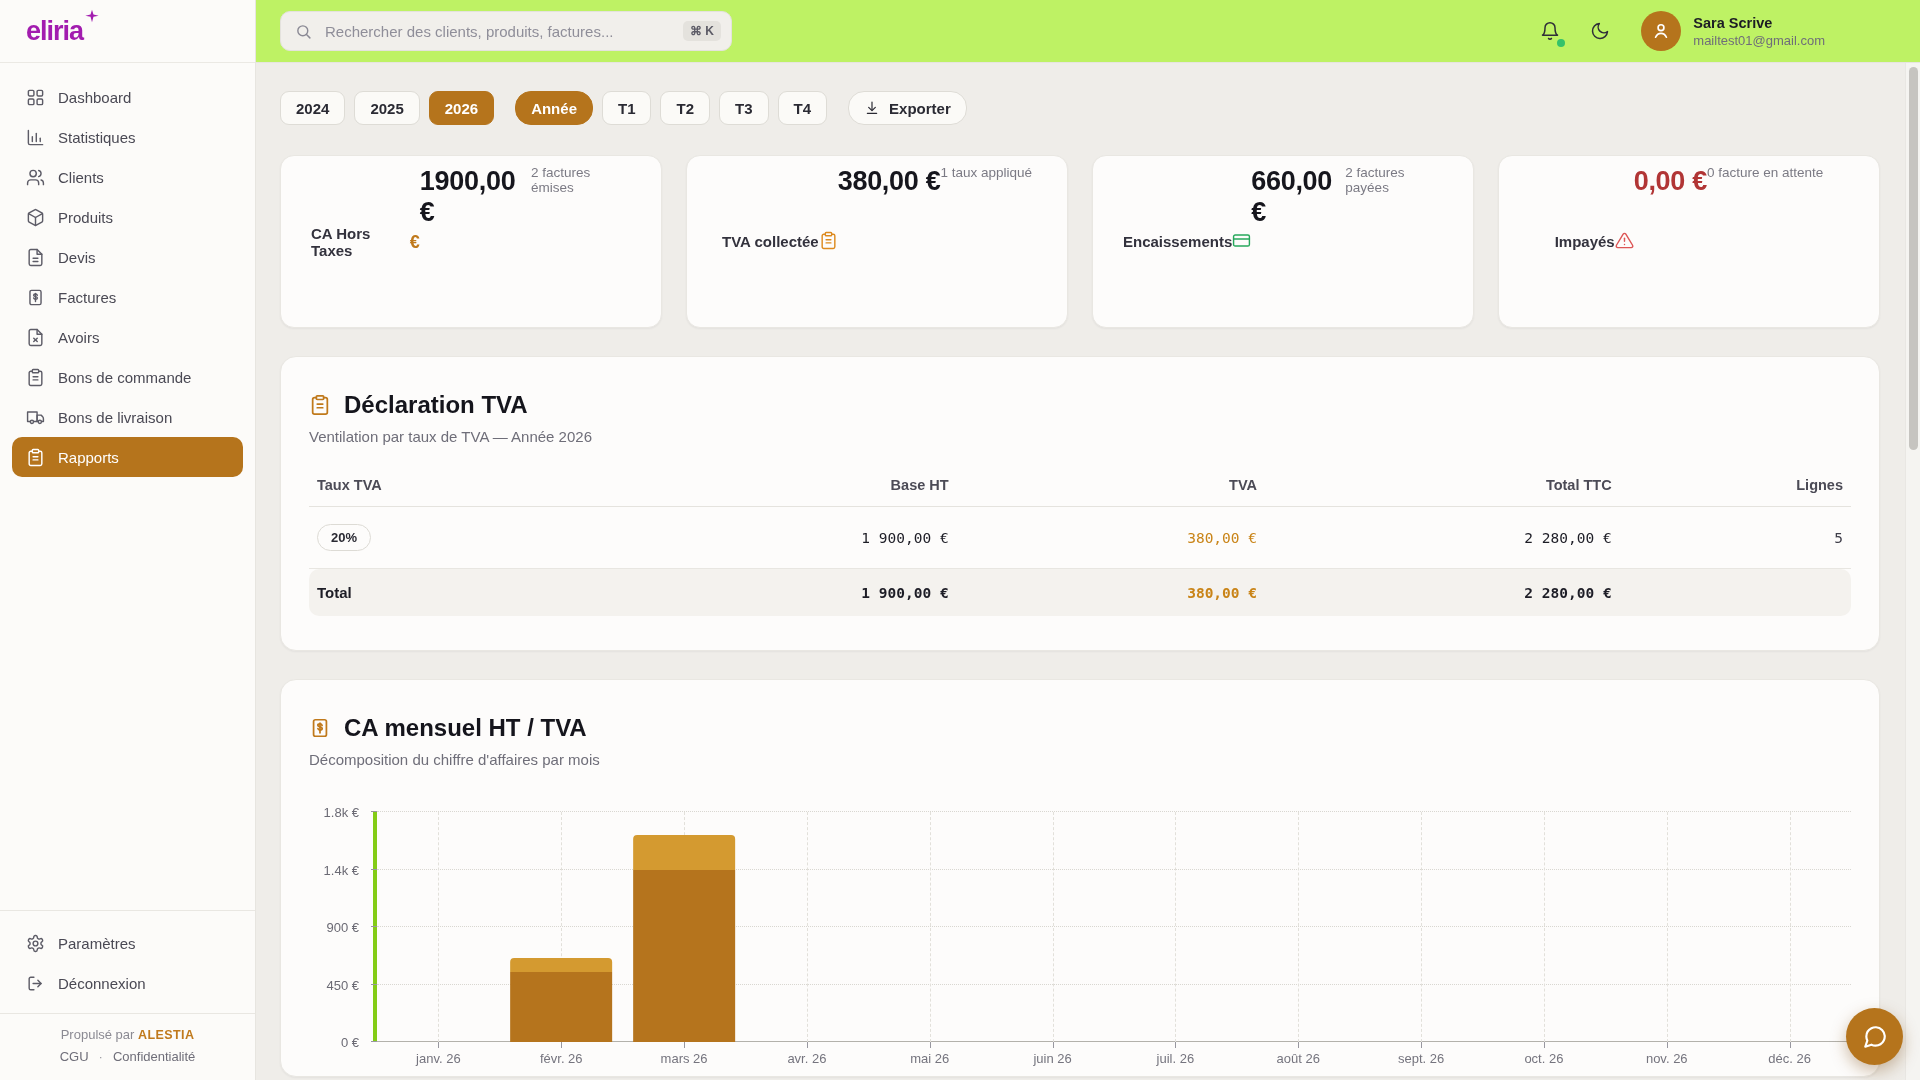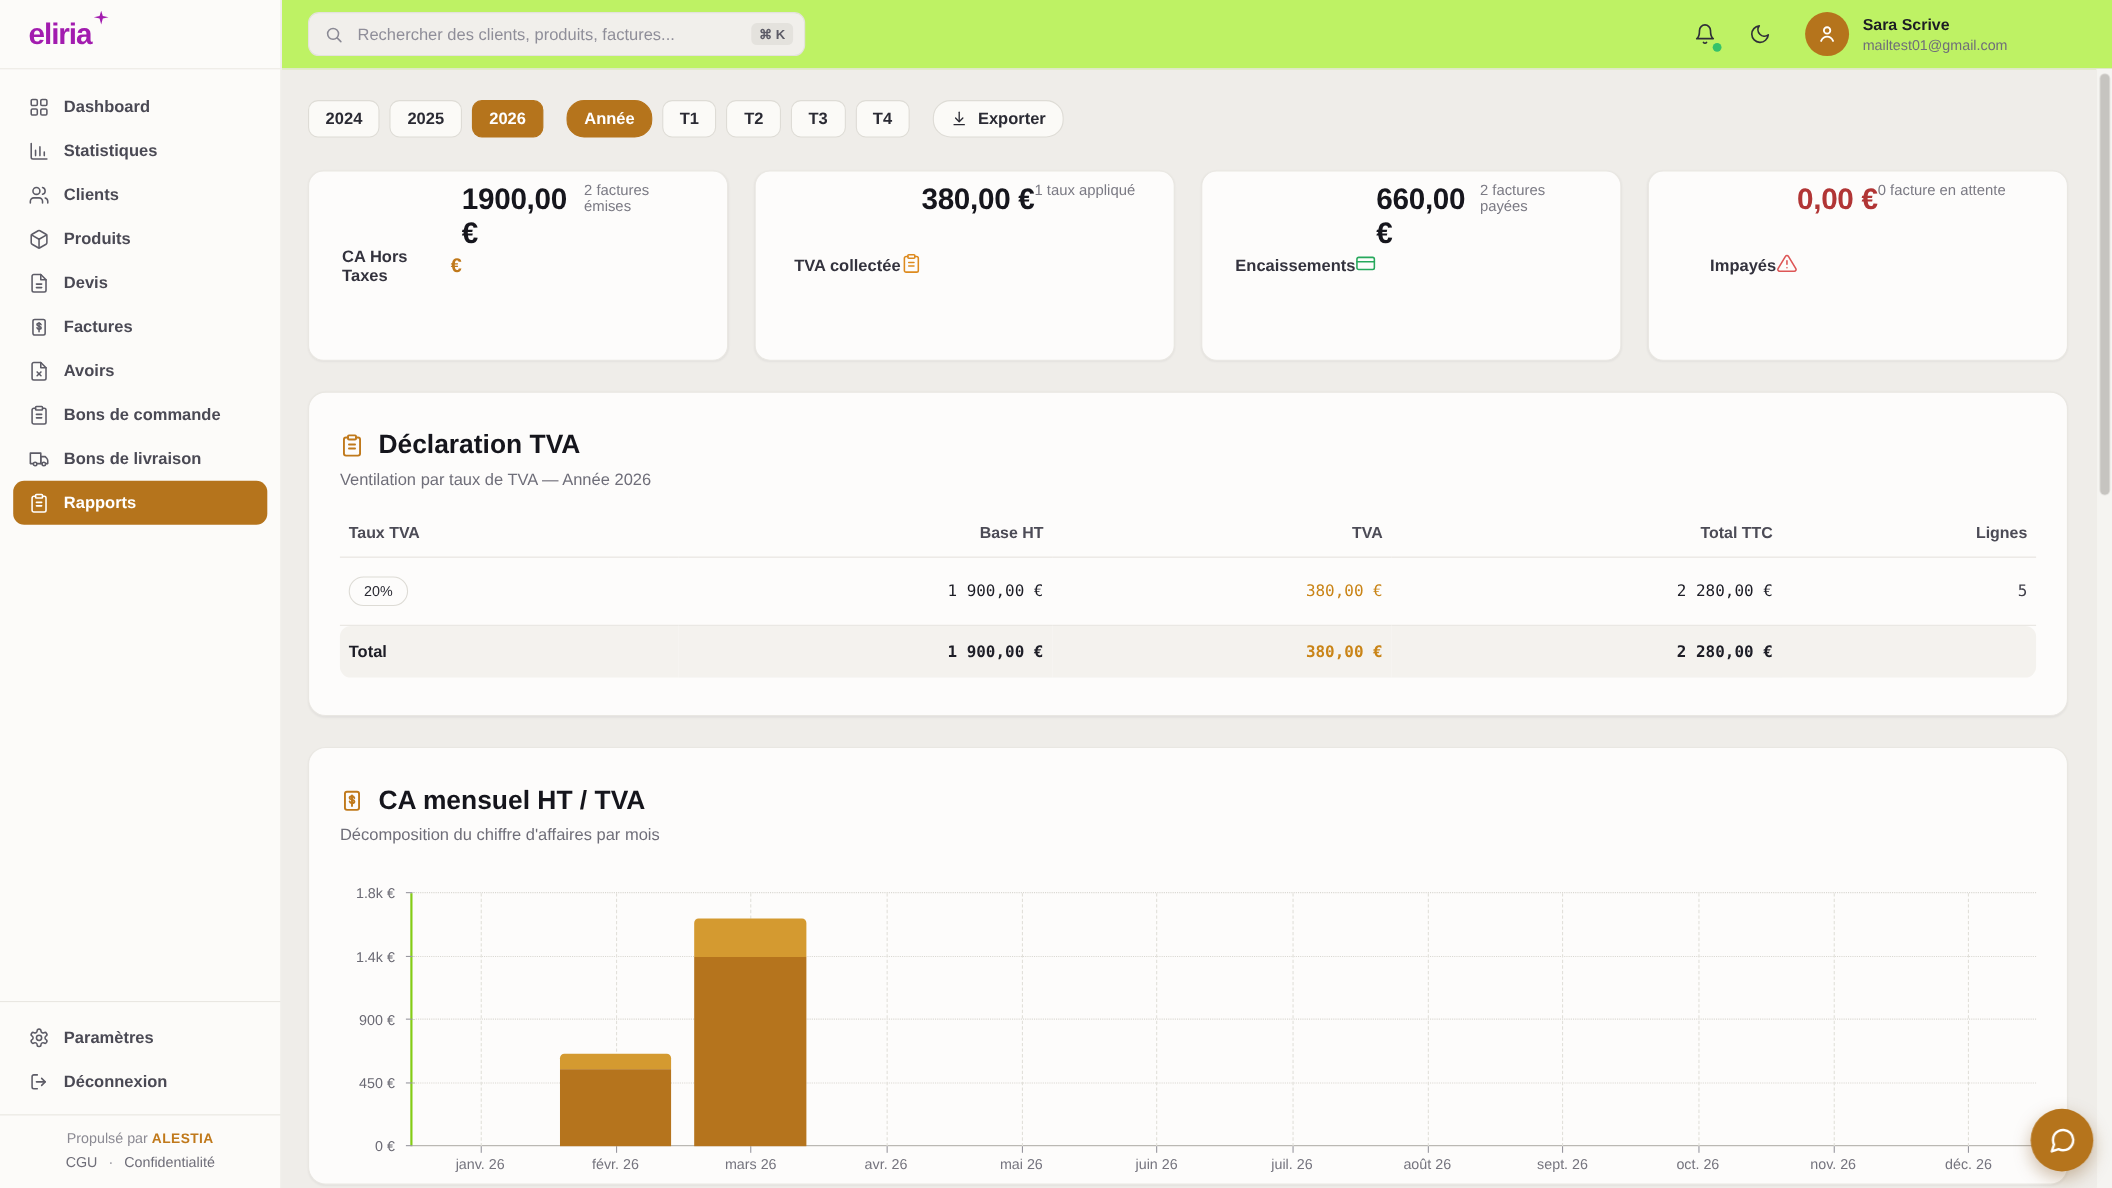--- a/index.html
+++ b/index.html
@@ -10,21 +10,21 @@
     font-family:"Liberation Sans", sans-serif;
   }
   
   .sidebar { position:fixed; left:0; top:0; bottom:0; width:256px; background:#fcfbf9;
     border-right:1px solid #e7e5e0; display:flex; flex-direction:column; z-index:20; }
   .side-logo { height:63px; display:flex; align-items:center; padding:0 26px; border-bottom:1px solid #ebe9e4; flex:none; }
   .logo-text { font-size:27px; font-weight:800; letter-spacing:-1px; color:#a21caf; position:relative; }
   .logo-spark { position:absolute; top:-7px; right:-17px; width:16px; height:16px; }
   .nav { padding:14px 12px 0; flex:1; overflow:hidden; }
   .nav-item { display:flex; align-items:center; gap:13px; height:40px; padding:0 14px;
-    border-radius:10px; color:#4a4954; font-size:15px; font-weight:700; cursor:pointer;text-align:right; }
+    border-radius:10px; color:#4a4954; font-size:15px; font-weight:400; cursor:pointer;text-align:right; }
   .nav-item svg { width:19px; height:19px; color:#5d5c67; flex:none; }
   .nav-item.active { background:#b5741c; color:#fff; }
   .nav-item.active svg { color:#fff; }
   .side-bottom { border-top:1px solid #e9e7e2; padding:12px 12px 10px; flex:none; }
   .side-footer { border-top:1px solid #e9e7e2; padding:13px 10px 16px; text-align:center;
     font-size:13px; color:#8b8a93; flex:none; }
   .brand { color:#c0791b; font-weight:800; font-size:12.5px; letter-spacing:.4px; }
   .legal { margin-top:7px; color:#6f6e79; display:flex; justify-content:center; gap:10px; align-items:center; }
   .legal .sep { color:#9c9ba3; }
   .legal span[data-name^="footer-link"] { cursor:pointer; }
@@ -76,30 +76,30 @@
   .panel-title svg { width:22px; height:22px; color:#c0791b; flex:none; }
   .panel-sub { font-size:15px; color:#6f6e79; margin-top:9px; }
   
   table { margin-top:22px; width:100%; border-collapse:collapse; }
   th { font-size:14.5px; font-weight:700; color:#4c4b56; padding:10px 8px 13px; border-bottom:1px solid #e5e3de; text-align:left; }
   th.num, td.num { text-align:right; }
   td { padding:17px 8px; font-size:15px; color:#1d1d26; }
   td.num { font-family:"DejaVu Sans Mono", monospace; font-size:14.5px; }
   td.tva-col { color:#c98417; }
   .badge { display:inline-block; padding:5px 13px; border:1px solid #dddbd5; border-radius:999px;
-    font-weight:400; font-size:13px; color:#2a2a33; background:#fdfcfb; }
+    font-weight:700; font-size:13px; color:#2a2a33; background:#fdfcfb; }
   tr.total td { background:#f4f2ee; font-weight:700; border-top:1px solid #e8e6e1; padding:15px 8px; }
   tr.total td:first-child { border-radius:10px 0 0 10px; }
   tr.total td:last-child { border-radius:0 10px 10px 0; }
   td.lines-col { color:#3f3e49; }
   
   .chart { display:flex; margin-top:44px; }
   .y-labels { width:64px; position:relative; height:230px; flex:none; }
   .y-label { position:absolute; right:14px; transform:translateY(50%); font-size:13px; color:#6b6a74; white-space:nowrap; }
-  .plot { flex:1; position:relative; height:230px; border-left:2px solid #84cc16; }
+  .plot { flex:1; position:relative; height:230px; border-left:4px solid #84cc16; }
   .gridline-h { position:absolute; left:0; right:0; height:0; border-top:1px dotted #d9d7d1; }
   .gridline-h.zero { border-top:1px solid #b3b1ab; }
   .tick-y { position:absolute; left:-6px; width:6px; height:0; border-top:1px solid #98979f; }
   .gridline-v { position:absolute; top:0; bottom:0; width:0; border-left:1px dashed #e2e0da; }
   .tick-x { position:absolute; top:100%; height:6px; width:0; border-left:1px solid #98979f; }
   .x-label { position:absolute; top:calc(100% + 9px); transform:translateX(-50%); font-size:13px; color:#75747e; white-space:nowrap; }
   .bar { position:absolute; bottom:0; width:6.9%; transform:translateX(-50%); display:flex; flex-direction:column; }
   .seg-top { background:#d49a30; border-radius:4px 4px 0 0; }
   .seg-bottom { background:#b5741d; }
   

